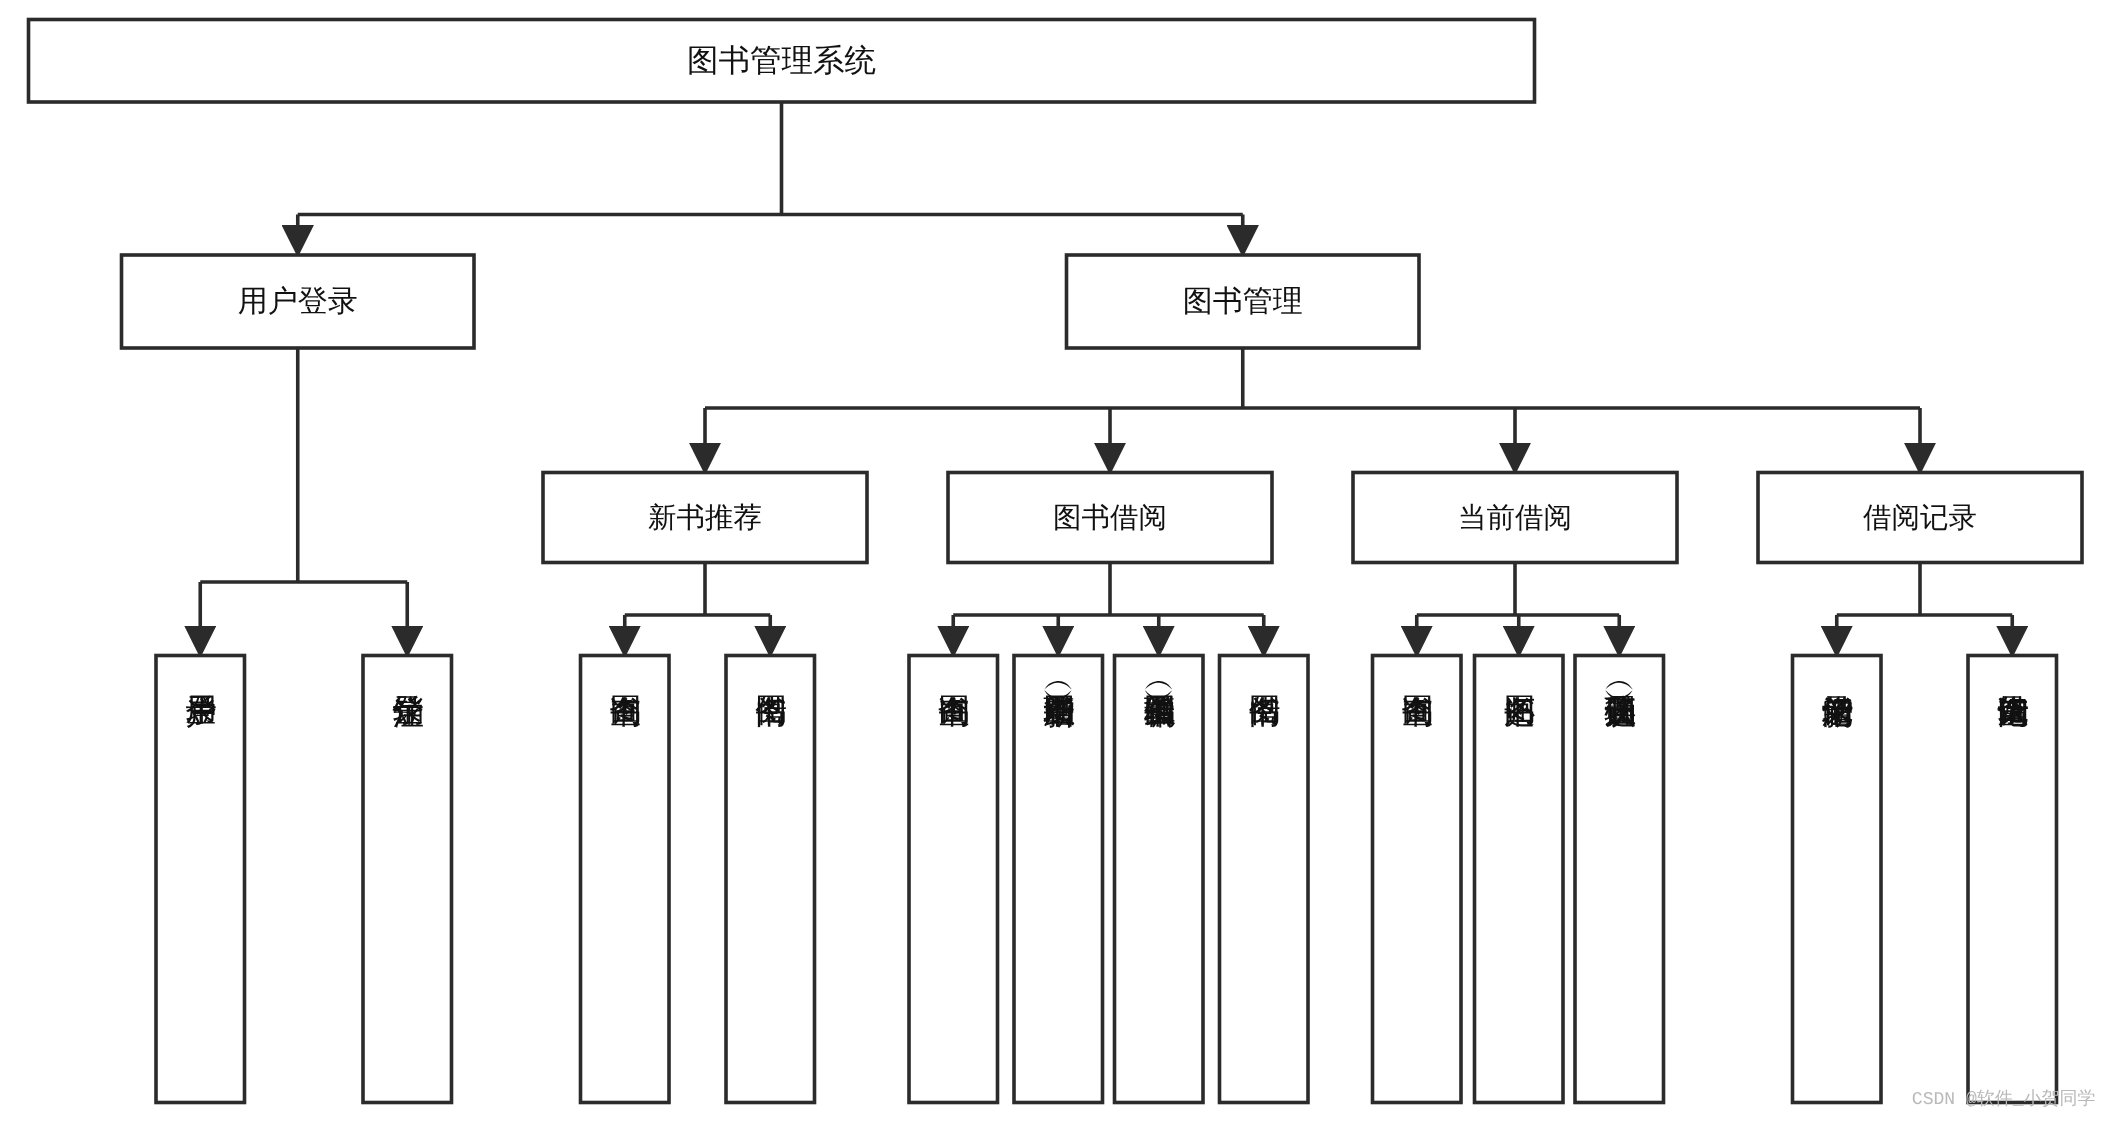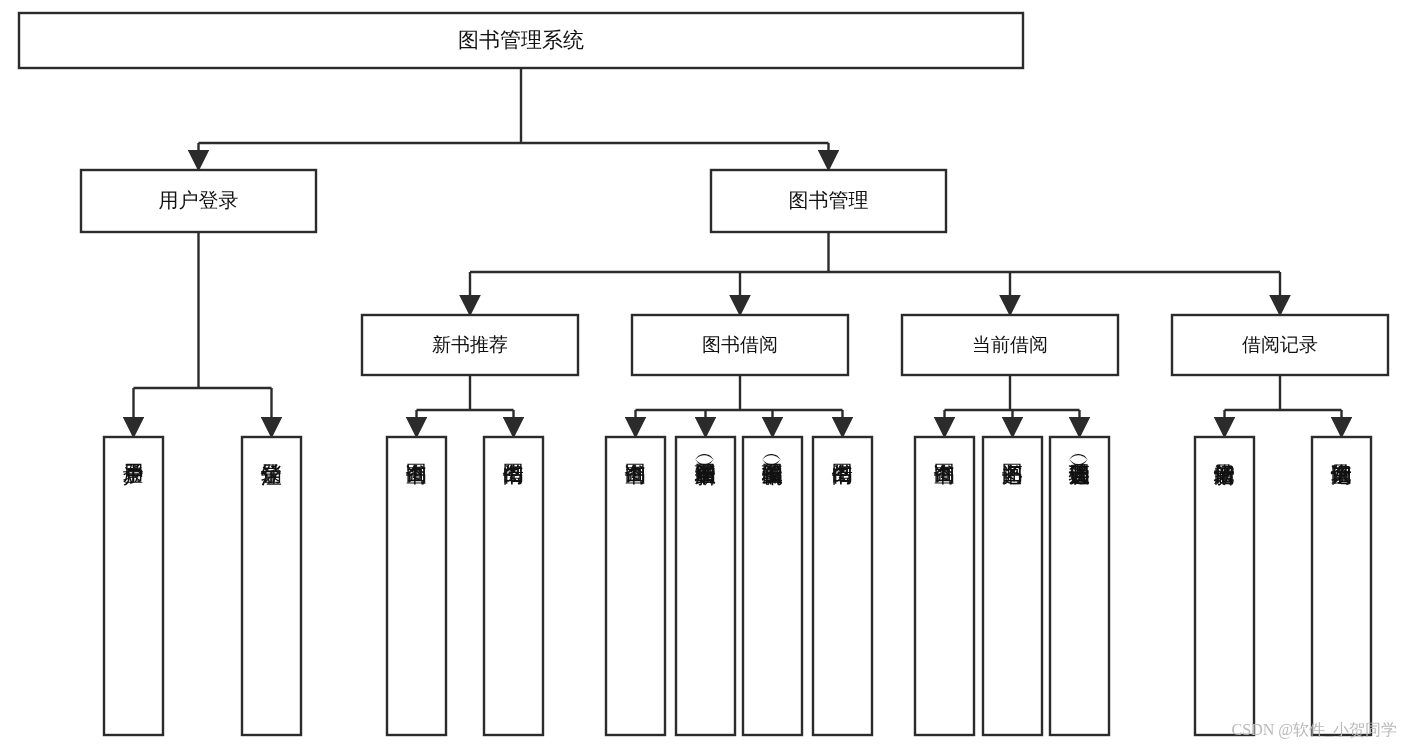--- a/index.html
+++ b/index.html
@@ -10,22 +10,22 @@
   .node-label{fill:#111111;font-family:"Liberation Sans","DejaVu Sans",sans-serif;dominant-baseline:middle;}
   .node-label.root{font-size:21px;}
   .node-label.l1{font-size:20px;}
   .node-label.l2{font-size:19px;}
   .connector{stroke:#2b2b2b;stroke-width:2.4;fill:none;}
   .arrow-head{fill:#2b2b2b;}
   .leaf-text-wrap{position:absolute;display:flex;align-items:flex-start;justify-content:center;
      font-family:"Liberation Sans","DejaVu Sans",sans-serif;color:#111111;font-size:21px;
      line-height:1.02;letter-spacing:0px;pointer-events:none;}
   .leaf-text{writing-mode:vertical-rl;text-orientation:upright;white-space:nowrap;}
-  .watermark{position:absolute;right:8px;bottom:6px;font-size:16px;color:#b9b9b9;
-     font-family:Liberation Serif, serif;white-space:nowrap;}
+  .watermark{position:absolute;right:8px;bottom:6px;font-size:12px;color:#b9b9b9;
+     font-family:Liberation Mono, monospace;white-space:nowrap;}
 </style>
 </head>
 <body>
 
 <div id="diagram-root">
   <svg class="diagram" viewBox="0 0 1405 747">
     <defs>
       <marker id="arrow" viewBox="0 0 12 12" refX="10" refY="6" markerWidth="9" markerHeight="9" orient="auto-start-reverse">
         <path d="M 0 0 L 12 6 L 0 12 z" class="arrow-head"></path>
       </marker>

